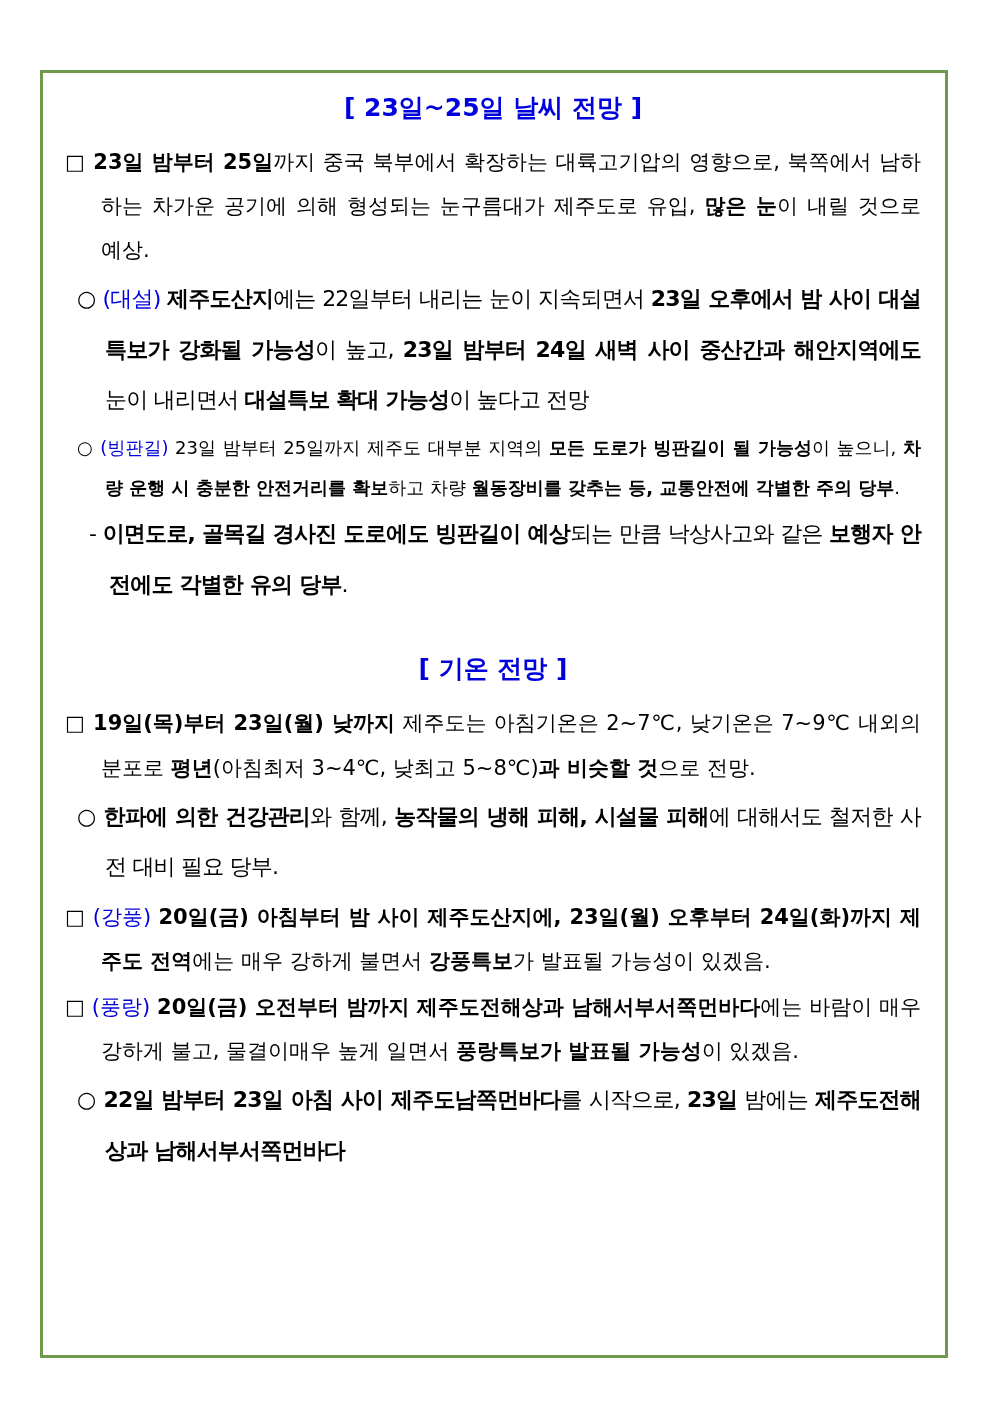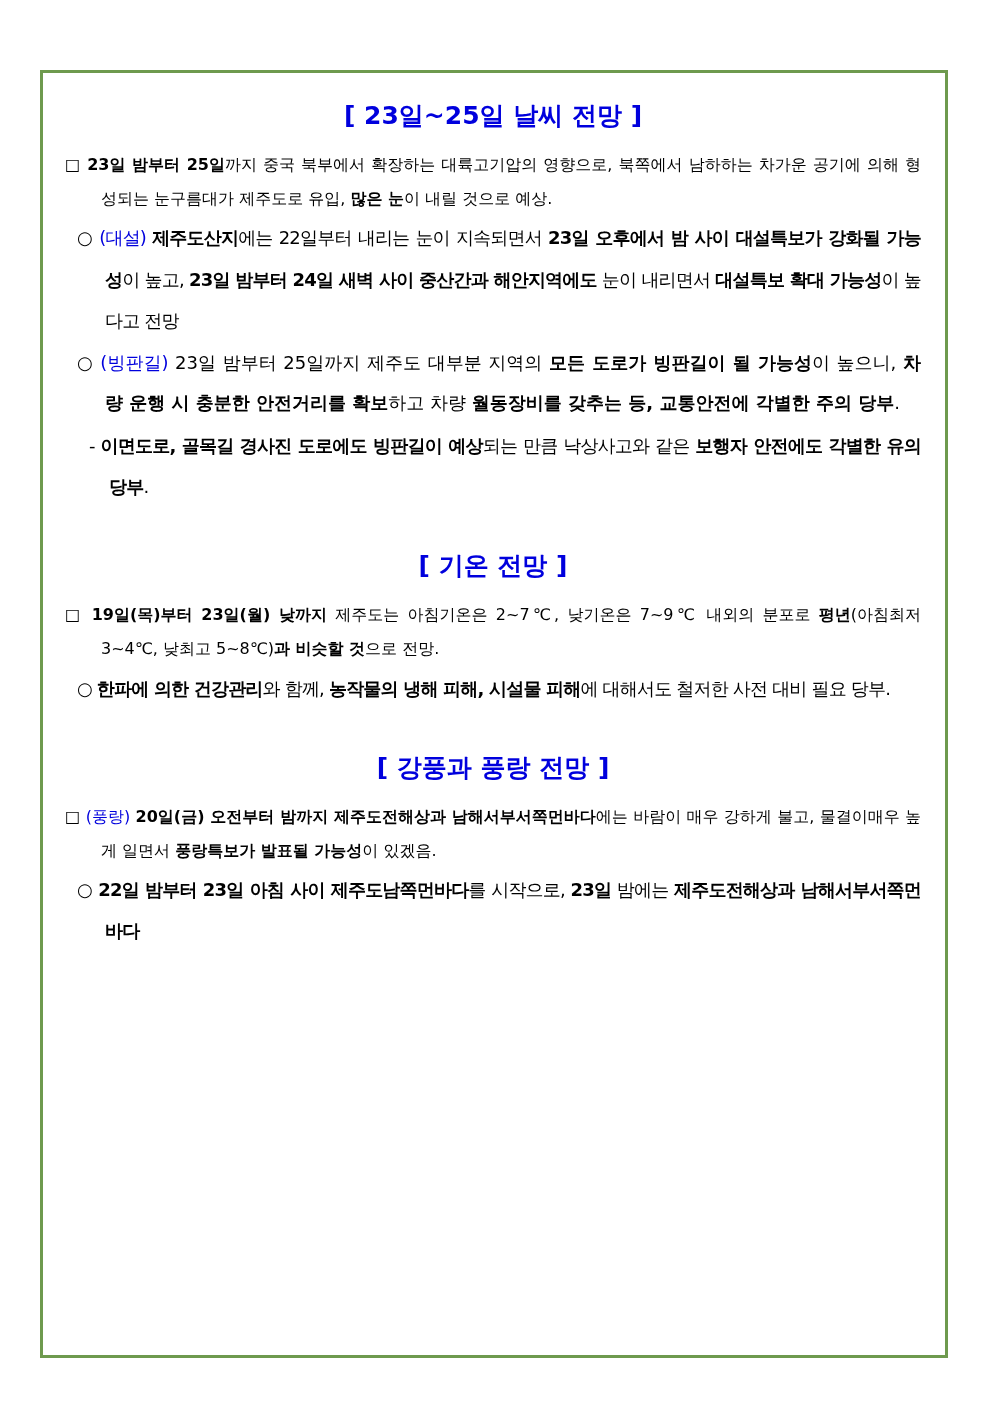--- a/index.html
+++ b/index.html
@@ -21,40 +21,40 @@
     padding:18px 24px 20px 22px;
     overflow:hidden;
   }
   .sec-title{
     text-align:center;
     color:var(--blue);
     font-weight:bold;
     font-size:25px;
     margin:42px 0 16px 0;
   }
-  .sec:first-child .sec-title{margin-top:8px;}
+  .sec:first-child .sec-title{margin-top:0;}
   .para{
     text-align:justify;
     margin:0 0 2px 0;
   }
   .p-main{
-    font-size:16px;
+    font-size:21px;
     line-height:2.1;
     padding-left:36px;
     text-indent:-36px;
   }
   .p-sub{
     font-size:18px;
     line-height:2.2;
     margin-left:12px;
     padding-left:28px;
     text-indent:-28px;
   }
   .condensed{
-    font-size:18px;
+    font-size:22px;
     letter-spacing:-0.8px;
     line-height:2.3;
   }
   .p-dash{
     margin-left:24px;
     padding-left:20px;
     text-indent:-20px;
   }
   .b{font-weight:bold;}
   .label-blue{color:var(--blue);}
@@ -71,18 +71,18 @@
         <div class="para p-sub condensed"><span class="marker">○ </span><span class="label-blue">(대설) </span><span class="b">제주도산지</span><span>에는 22일부터 내리는 눈이 지속되면서 </span><span class="b">23일 오후에서 밤 사이 대설특보가 강화될 가능성</span><span>이 높고, </span><span class="b">23일 밤부터 24일 새벽 사이 중산간과 해안지역에도</span><span> 눈이 내리면서 </span><span class="b">대설특보 확대 가능성</span><span>이 높다고 전망</span></div>
         <div class="para p-sub"><span class="marker">○ </span><span class="label-blue">(빙판길) </span><span>23일 밤부터 25일까지 제주도 대부분 지역의 </span><span class="b">모든 도로가 빙판길이 될 가능성</span><span>이 높으니, </span><span class="b">차량 운행 시 충분한 안전거리를 확보</span><span>하고 차량 </span><span class="b">월동장비를 갖추는 등, 교통안전에 각별한 주의 당부</span><span>.</span></div>
         <div class="para p-sub condensed p-dash"><span class="marker">- </span><span class="b">이면도로, 골목길 경사진 도로에도 빙판길이 예상</span><span>되는 만큼  낙상사고와 같은 </span><span class="b">보행자 안전에도 각별한 유의 당부</span><span>.</span></div>
       </section>
       <section class="sec">
         <h2 class="sec-title">[ 기온 전망 ]</h2>
         <div class="para p-main"><span class="marker">□ </span><span class="b">19일(목)부터 23일(월) 낮까지</span><span> 제주도는 아침기온은 2~7℃, 낮기온은 7~9℃ 내외의 분포로 </span><span class="b">평년</span><span>(아침최저 3~4℃, 낮최고 5~8℃)</span><span class="b">과 비슷할 것</span><span>으로 전망.</span></div>
         <div class="para p-sub condensed"><span class="marker">○ </span><span class="b">한파에 의한 건강관리</span><span>와 함께, </span><span class="b">농작물의 냉해 피해, 시설물 피해</span><span>에 대해서도 철저한 사전 대비 필요 당부.</span></div>
       </section>
       <section class="sec">
-        <h2 class="sec-title">[ 강풍과 풍랑 전망 ]</h2>
+        <div class="para p-main"><span class="marker">□ </span><span class="label-blue">(강풍) </span><span class="b">20일(금) 아침부터 밤 사이 제주도산지에, 23일(월) 오후부터 24일(화)까지 제주도 전역</span><span>에는 매우 강하게 불면서 </span><span class="b">강풍특보</span><span>가 발표될 가능성이 있겠음.</span></div>
         <div class="para p-main"><span class="marker">□ </span><span class="label-blue">(풍랑) </span><span class="b">20일(금) 오전부터 밤까지 제주도전해상과 남해서부서쪽먼바다</span><span>에는 바람이 매우 강하게 불고, 물결이매우 높게 일면서 </span><span class="b">풍랑특보가 발표될 가능성</span><span>이 있겠음.</span></div>
         <div class="para p-sub condensed"><span class="marker">○ </span><span class="b">22일 밤부터 23일 아침 사이 제주도남쪽먼바다</span><span>를 시작으로, </span><span class="b">23일</span><span> 밤에는 </span><span class="b">제주도전해상과 남해서부서쪽먼바다</span></div>
       </section>
     </div>
 </div>
 
 </body></html>

